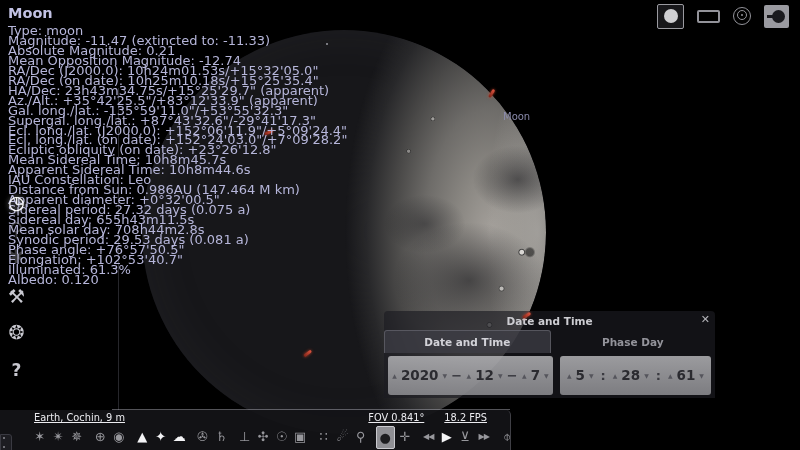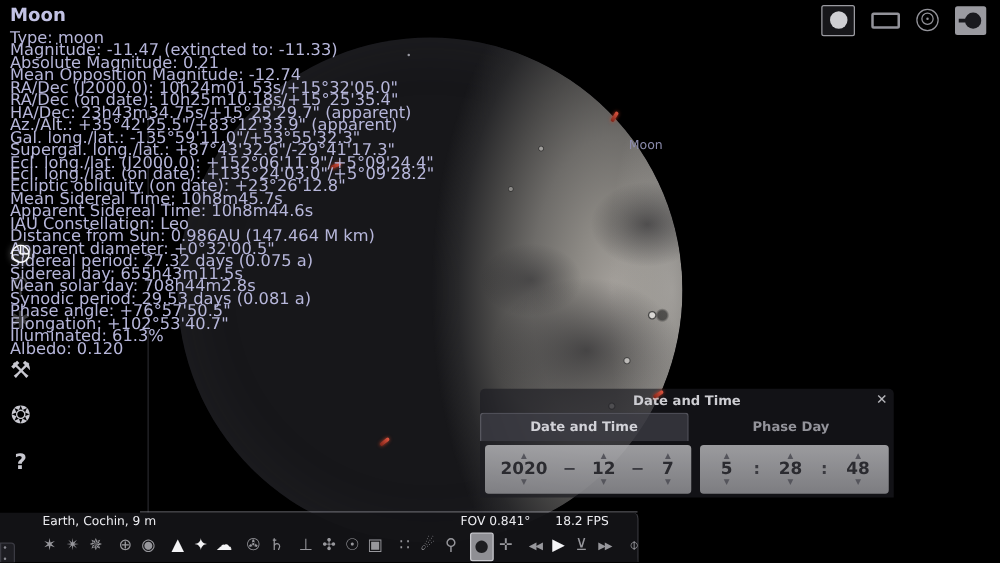--- a/index.html
+++ b/index.html
@@ -73,32 +73,32 @@
   .dt-tabs{display:flex;height:23px;}
   .dt-tab{flex:1;display:flex;align-items:center;justify-content:center;font-size:10.5px;font-weight:bold;
     color:#93939a;cursor:pointer;}
   .dt-tab.active{background:rgba(62,62,70,.75);border:1px solid rgba(120,120,130,.5);border-bottom:none;
     border-radius:3px 3px 0 0;color:#d2d2d8;}
   .dt-content{display:flex;gap:7px;padding:3px 4px 0 4px;}
   .spin-box{background:linear-gradient(rgba(185,185,188,.82),rgba(148,148,152,.82));
     border-radius:3px;height:39px;display:flex;align-items:center;justify-content:space-evenly;}
   .spin-box.date{width:166px;}
   .spin-box.time{width:152px;}
-  .spin-col{display:flex;flex-direction:column;align-items:center;line-height:1;}
+  .spin-col{display:flex;flex-direction:row;align-items:center;line-height:1;}
   .spin-col .arrow{font-size:6px;color:#55555c;cursor:pointer;padding:1px 4px;}
   .spin-col .val{font-size:13.5px;font-weight:bold;color:#2b2b30;cursor:pointer;}
   .spin-sep{font-size:13px;font-weight:bold;color:#3a3a40;padding-bottom:1px;}
 
   
   .bottom-bar{position:absolute;left:0;top:410px;width:510px;height:40px;
     background:rgba(20,20,23,.92);border-right:1px solid rgba(150,150,160,.35);
     border-radius:0 5px 0 0;z-index:7;}
   .bar-topline{position:absolute;left:112px;top:-1px;width:398px;height:1px;background:rgba(165,165,175,.5);}
   .status-row{position:absolute;top:2px;left:34px;right:7px;display:flex;align-items:flex-end;
-    font-size:9.8px;color:#ececf0;}
+    font-size:9.8px;color:#ececf0;text-decoration:underline;}
   .status-row .loc{margin-right:auto;}
   .status-row .fov{margin-right:20px;}
   .status-row .fps{margin-right:16px;}
   #bottom-toolbar{position:absolute;left:31px;top:16px;display:flex;gap:6px;}
   .bgroup{display:flex;gap:1px;}
   .bbtn{width:17.5px;height:21px;display:flex;align-items:center;justify-content:center;
     font-size:13px;color:#97979c;cursor:pointer;}
   .bbtn.on{color:#f4f4f6;}
   .bbtn.hl{background:#8f8f94;border:1px solid #c9c9ce;border-radius:2px;color:#1d1d20;}
   .bbtn.small{font-size:8px;letter-spacing:-1px;}
@@ -130,21 +130,21 @@
         <div data-name="object-info-line">Magnitude: -11.47 (extincted to: -11.33)</div>
         <div data-name="object-info-line">Absolute Magnitude: 0.21</div>
         <div data-name="object-info-line">Mean Opposition Magnitude: -12.74</div>
         <div data-name="object-info-line">RA/Dec (J2000.0): 10h24m01.53s/+15°32'05.0"</div>
         <div data-name="object-info-line">RA/Dec (on date): 10h25m10.18s/+15°25'35.4"</div>
         <div data-name="object-info-line">HA/Dec: 23h43m34.75s/+15°25'29.7" (apparent)</div>
         <div data-name="object-info-line">Az./Alt.: +35°42'25.5"/+83°12'33.9" (apparent)</div>
         <div data-name="object-info-line">Gal. long./lat.: -135°59'11.0"/+53°55'32.3"</div>
         <div data-name="object-info-line">Supergal. long./lat.: +87°43'32.6"/-29°41'17.3"</div>
         <div data-name="object-info-line">Ecl. long./lat. (J2000.0): +152°06'11.9"/+5°09'24.4"</div>
-        <div data-name="object-info-line">Ecl. long./lat. (on date): +135°24'03.0"/+5°09'28.2"</div>
+        <div data-name="object-info-line">Ecl. long./lat. (on date): +152°24'03.0"/+7°09'28.2"</div>
         <div data-name="object-info-line">Ecliptic obliquity (on date): +23°26'12.8"</div>
         <div data-name="object-info-line">Mean Sidereal Time: 10h8m45.7s</div>
         <div data-name="object-info-line">Apparent Sidereal Time: 10h8m44.6s</div>
         <div data-name="object-info-line">IAU Constellation: Leo</div>
         <div data-name="object-info-line">Distance from Sun: 0.986AU (147.464 M km)</div>
         <div data-name="object-info-line">Apparent diameter: +0°32'00.5"</div>
         <div data-name="object-info-line">Sidereal period: 27.32 days (0.075 a)</div>
         <div data-name="object-info-line">Sidereal day: 655h43m11.5s</div>
         <div data-name="object-info-line">Mean solar day: 708h44m2.8s</div>
         <div data-name="object-info-line">Synodic period: 29.53 days (0.081 a)</div>
@@ -235,21 +235,21 @@
         </div>
         <div class="spin-sep" data-name="time-separator">:</div>
         <div class="spin-col" data-name="minute-spinner">
           <div class="arrow" data-name="minute-increment-button">▲</div>
           <div class="val" data-name="minute-value">28</div>
           <div class="arrow" data-name="minute-decrement-button">▼</div>
         </div>
         <div class="spin-sep" data-name="time-separator">:</div>
         <div class="spin-col" data-name="second-spinner">
           <div class="arrow" data-name="second-increment-button">▲</div>
-          <div class="val" data-name="second-value">48</div>
+          <div class="val" data-name="second-value">61</div>
           <div class="arrow" data-name="second-decrement-button">▼</div>
         </div>
       </div>
     </div>
   </div>
 
   <div class="bottom-bar" data-name="bottom-bar">
     <div class="bar-topline" data-name="bottom-bar-border"></div>
     <div class="status-row" data-name="status-row">
       <span class="loc" data-name="location-status">Earth, Cochin, 9 m</span>

